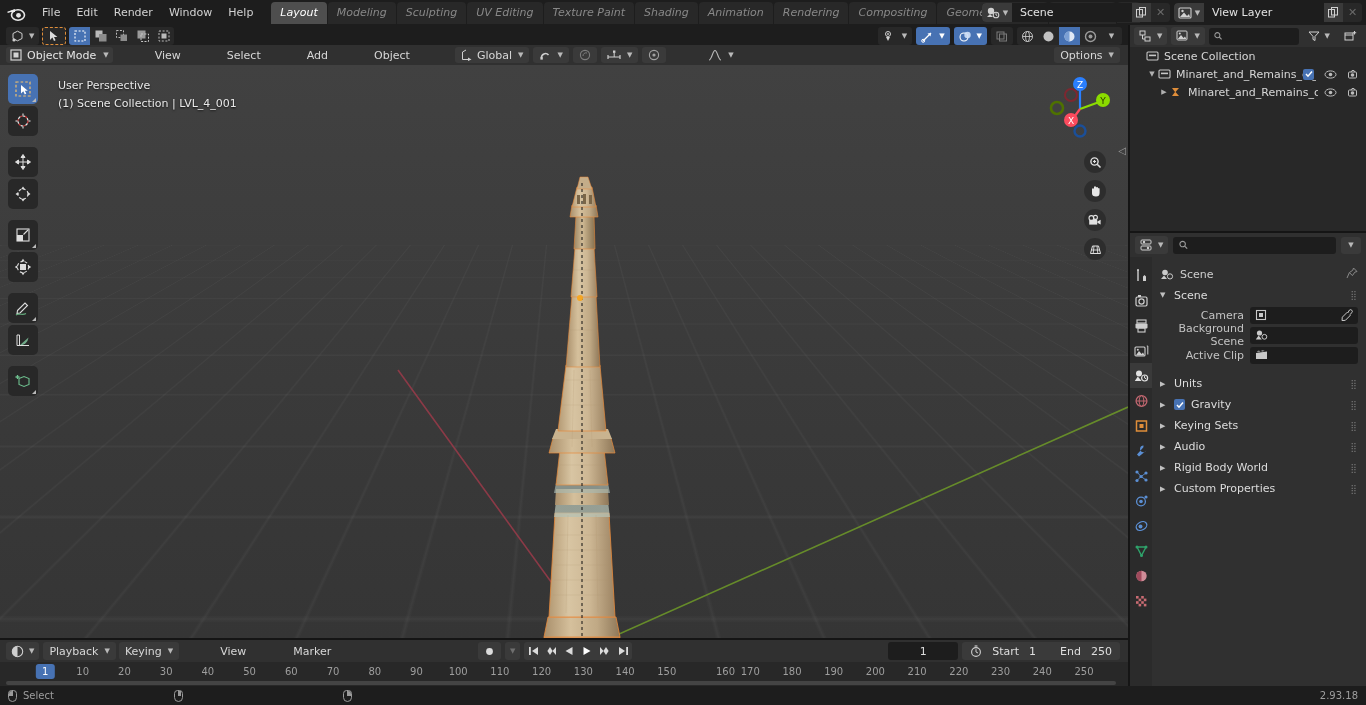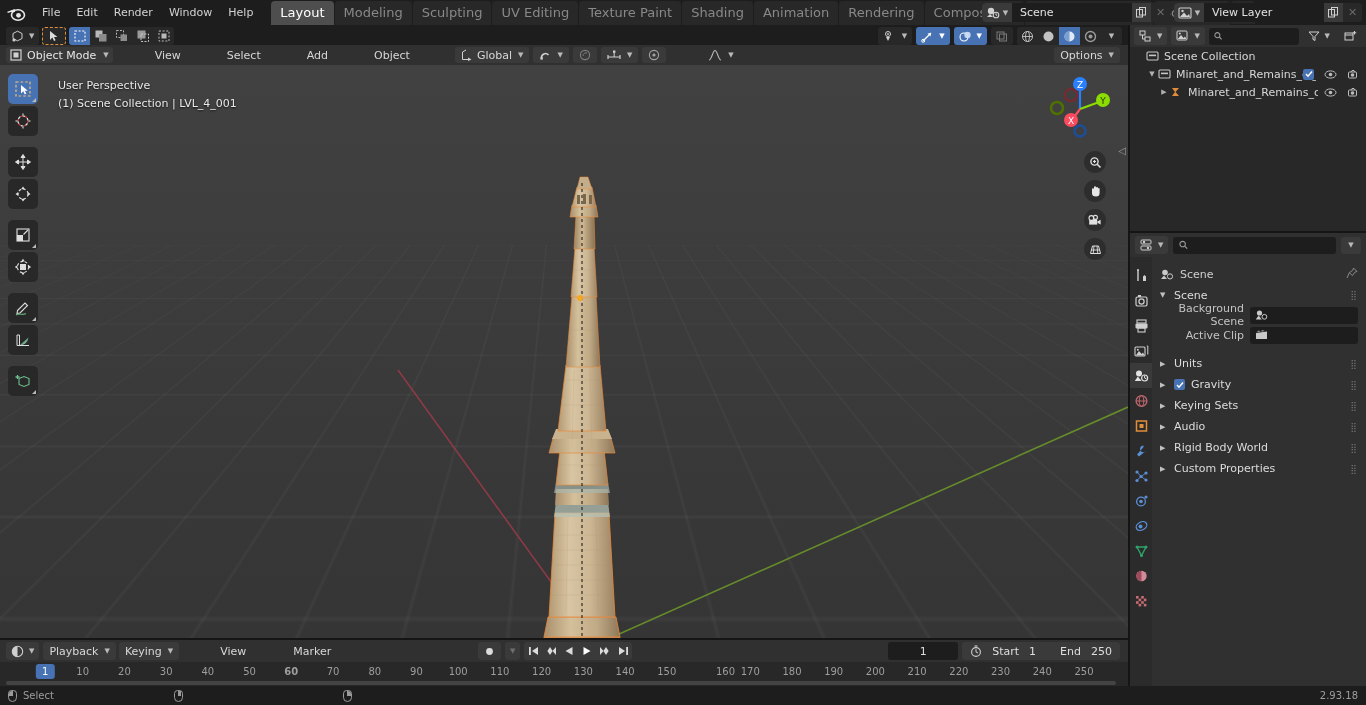--- a/index.html
+++ b/index.html
@@ -17,22 +17,22 @@
   .topbar {
     position: absolute; left: 0; top: 0; width: 1366px; height: 25px;
     background: #1d1d1d; display: flex; align-items: center; padding-left: 6px;
   }
   .blender-logo { width: 20px; height: 18px; margin-right: 8px; position: relative; }
   .menu-item {
     padding: 3px 8px; font-size: 11px; color: #d2d2d2; white-space: nowrap; border-radius: 3px;
   }
   .wstabs { display: flex; align-items: center; margin-left: 10px; gap: 1px; }
   .wstab {
-    padding: 4px 9px 5px 9px; font-size: 13px; color: #888888;
-    background: #282828; border-radius: 4px 4px 0 0; white-space: nowrap;
+    padding: 4px 9px 5px 9px; font-size: 11px; color: #888888;
+    background: #282828; border-radius: 4px 4px 0 0; white-space: nowrap; font-style: italic;
   }
   .wstab.active { background: #4e4e4e; color: #ffffff; }
   .wstab.plus { color: #9a9a9a; padding: 4px 7px; }
 
   .topright { position: absolute; right: 4px; top: 3px; display: flex; align-items: center; gap: 4px; }
   .idblock { display: flex; align-items: center; height: 19px; background: #282828; border-radius: 4px; overflow: hidden; }
   .idblock .idicon { width: 30px; height: 19px; background: #3a3a3a; display: flex; align-items: center; justify-content: center; gap: 1px; border-radius: 4px 0 0 4px; }
   .idblock .idname { background: #1d1d1d; height: 19px; line-height: 19px; padding: 0 8px; min-width: 120px; font-size: 11px; color: #e2e2e2; }
   .idblock .idbtn { width: 19px; height: 19px; display: flex; align-items: center; justify-content: center; background: #3a3a3a; color: #cfcfcf; }
   .idblock .idbtn.dim { background: #282828; color: #6a6a6a; }
@@ -922,20 +922,37 @@
       </div>
 
       <div class="panel-head">
         <span class="tri-d">▼</span>
         <span>Scene</span>
         <span class="dots">⣿</span>
       </div>
 
       <div id="scene-fields">
           <div class="prow">
+            <span class="plabel">Camera</span>
+            <span class="pfield">
+              <span style="display:flex;">
+                <svg width="12" height="12" viewBox="0 0 12 12">
+                  <rect x="1.5" y="1.5" width="9" height="9" fill="none" stroke="#c9c9c9" stroke-width="1.1"></rect>
+                  <rect x="4" y="4" width="4" height="4" fill="#c9c9c9"></rect>
+                </svg>
+              </span>
+              <span style="flex:1"></span>
+              <span style="display:flex;">
+                <svg width="12" height="12" viewBox="0 0 12 12">
+                  <path d="M8.5 1 A1.8 1.8 0 0 1 11 3.5 L8.6 5.9 L9.2 6.5 L4.4 11.3 L1 11.6 L1.3 8.2 L6.1 3.4 L6.7 4 Z" fill="none" stroke="#c9c9c9" stroke-width="1"></path>
+                </svg>
+              </span>
+            </span>
+          </div>
+          <div class="prow">
             <span class="plabel">Background Scene</span>
             <span class="pfield">
               <span style="display:flex;">
                 <svg width="13" height="12" viewBox="0 0 13 12">
                   <circle cx="4.5" cy="4" r="2.6" fill="#c9c9c9"></circle>
                   <path d="M3.6 6.6 L6.8 10.4 L0.8 10.4 Z" fill="#c9c9c9"></path>
                   <circle cx="9.4" cy="7.8" r="2.4" fill="none" stroke="#c9c9c9" stroke-width="1"></circle>
                 </svg>
               </span>
               <span style="flex:1"></span>
@@ -1088,21 +1105,21 @@
         </div>
       </div>
     </div>
 
     <div class="tl-ruler" id="tl-ruler">
         <div class="tick" style="left: 82.72px;">10</div>
         <div class="tick" style="left: 124.44px;">20</div>
         <div class="tick" style="left: 166.16px;">30</div>
         <div class="tick" style="left: 207.88px;">40</div>
         <div class="tick" style="left: 249.6px;">50</div>
-        <div class="tick" style="left: 291.32px; font-weight: bold;">60</div>
+        <div class="tick" style="left: 291.32px;">60</div>
         <div class="tick" style="left: 333.04px;">70</div>
         <div class="tick" style="left: 374.76px;">80</div>
         <div class="tick" style="left: 416.48px;">90</div>
         <div class="tick" style="left: 458.2px;">100</div>
         <div class="tick" style="left: 499.92px;">110</div>
         <div class="tick" style="left: 541.64px;">120</div>
         <div class="tick" style="left: 583.36px;">130</div>
         <div class="tick" style="left: 625.08px;">140</div>
         <div class="tick" style="left: 666.8px;">150</div>
         <div class="tick" style="left: 708.52px; margin-left: 17px;">160</div>

